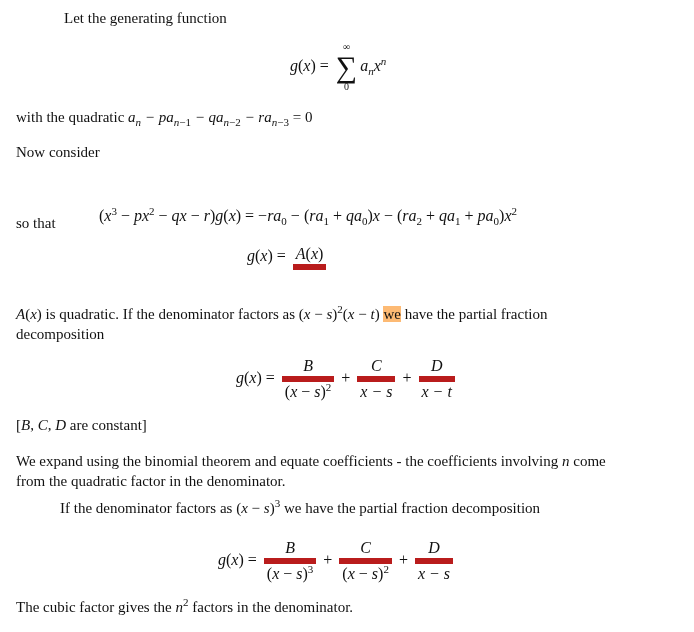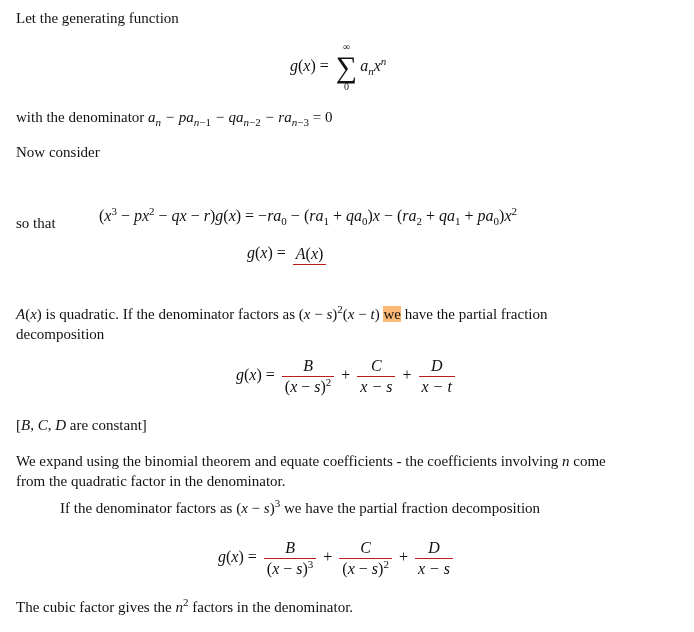--- a/index.html
+++ b/index.html
@@ -9,37 +9,37 @@
     color: #111; font-size: 15px;
   }
   .p { position: absolute; left: 16px; line-height: 20px; white-space: nowrap; }
   .m { font-style: italic; }
   .up { font-style: normal; }
   .eq { position: absolute; white-space: nowrap; font-size: 16px; }
   sub, sup { font-size: 11px; font-style: normal; line-height: 0; }
   sub.i, sup.i { font-style: italic; }
   .frac { display: inline-block; vertical-align: middle; text-align: center; margin: 0 3px; }
   .frac > span { display: block; padding: 0 3px; line-height: 20px; }
-  .frac > .num { border-bottom: 1px solid #b91c1c; }
+  .frac > .num { border-bottom: 6px solid #b91c1c; }
   .sigma { display: inline-block; vertical-align: middle; text-align: center; margin: 0 3px; line-height: 1; }
   .sigma .big { font-size: 30px; font-style: normal; display: block; }
   .sigma .lim { font-size: 10px; display: block; font-style: normal; }
   .hl { background: #fdba74; }
 </style>
 </head>
 <body>
 
-<div class="p" style="top:8px;">Let the generating function</div>
+<div class="p" style="top:8px;margin-left:48px;">Let the generating function</div>
 
 <div class="eq" style="left:290px; top:42px;">
   <span class="m">g</span>(<span class="m">x</span>) = <span class="sigma"><span class="lim">∞</span><span class="big">∑</span><span class="lim">0</span></span><span class="m">a<sub class="i">n</sub>x<sup class="i">n</sup></span>
 </div>
 
 <div class="p" style="top:107px;">
-  <span>with the denominator</span>
+  <span>with the quadratic</span>
   <span class="m">a<sub class="i">n</sub> − pa<sub class="i">n</sub><sub>−1</sub> − qa<sub class="i">n</sub><sub>−2</sub> − ra<sub class="i">n</sub><sub>−3</sub> <span class="up">= 0</span></span>
 </div>
 
 <div class="p" style="top:142px;">Now consider</div>
 
 <div class="eq" style="left:99px; top:176px;margin-top:31px;">
   (<span class="m">x</span><sup>3</sup> − <span class="m">px</span><sup>2</sup> − <span class="m">qx</span> − <span class="m">r</span>)<span class="m">g</span>(<span class="m">x</span>) = −<span class="m">ra</span><sub>0</sub> − (<span class="m">ra</span><sub>1</sub> + <span class="m">qa</span><sub>0</sub>)<span class="m">x</span> − (<span class="m">ra</span><sub>2</sub> + <span class="m">qa</span><sub>1</sub> + <span class="m">pa</span><sub>0</sub>)<span class="m">x</span><sup>2</sup>
 </div>
 
 <div class="p" style="top:213px;">so that</div>

